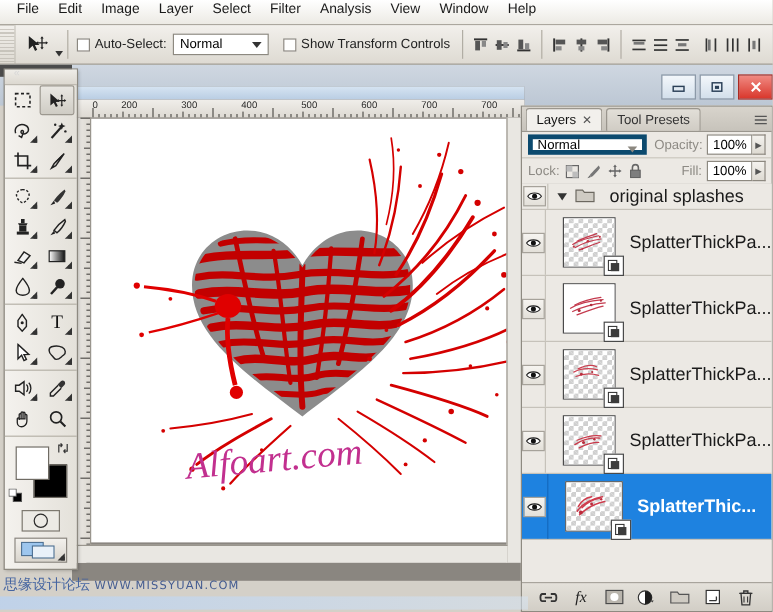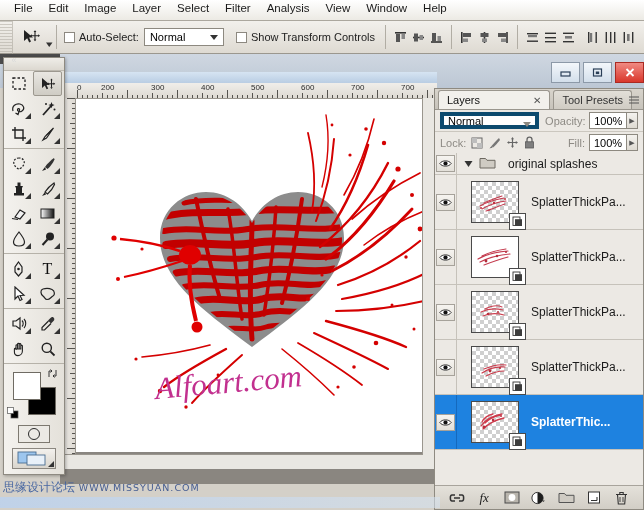--- a/index.html
+++ b/index.html
@@ -99,21 +99,21 @@
   .wmbar{position:absolute;left:0;bottom:2px;width:440px;height:11px;z-index:55;
      background:linear-gradient(90deg,rgba(190,210,235,.92),rgba(214,228,243,.55));}
 
   
   .lpanel{position:absolute;left:434px;top:88px;width:210px;height:422px;
      background:#ece9e4;border:1px solid #8e8a81;box-sizing:border-box;z-index:50;}
   .ltabs{height:20px;background:linear-gradient(#d8d4cc,#c7c3bb);display:flex;align-items:flex-end;
      border-bottom:1px solid #9a968e;position:relative;}
   .ltab{height:18px;padding:0 8px;display:flex;align-items:center;font-size:11px;
      border:1px solid #9a968e;border-bottom:none;margin-left:3px;
-     background:linear-gradient(#e2dfd8,#d0ccc4);color:#333;border-radius:3px 3px 0 0;gap:48px;}
+     background:linear-gradient(#e2dfd8,#d0ccc4);color:#333;border-radius:3px 3px 0 0;}
   .ltab.active{background:#f2f0ec;color:#111;}
   .ltab .x{margin-left:5px;font-size:10px;color:#555;}
   .lmenu{position:absolute;right:3px;top:5px;width:12px;height:12px;}
   .lrow1{height:22px;display:flex;align-items:center;padding:0 5px;box-sizing:border-box;
      border-bottom:1px solid #cbc7bf;}
   .blend{width:100px;height:17px;border:4px solid #0c4a6e;background:#fff;
      display:flex;align-items:center;padding-left:4px;font-size:11px;box-sizing:border-box;position:relative;}
   .blend .arw{position:absolute;right:4px;top:6px;width:0;height:0;
      border-left:4px solid transparent;border-right:4px solid transparent;border-top:5px solid #8c8880;}
   .dimlabel{font-size:11px;color:#8d8a84;margin-left:6px;}
@@ -139,21 +139,21 @@
   .twirl{width:14px;display:flex;align-items:center;justify-content:center;margin-left:4px;}
   .thumbwrap{position:relative;width:46px;height:40px;margin-left:14px;border:1px solid #4a4a4a;background:#fff;}
   .checker{position:absolute;inset:0;
      background-image:
        linear-gradient(45deg,#cfcfcf 25%,transparent 25%,transparent 75%,#cfcfcf 75%),
        linear-gradient(45deg,#cfcfcf 25%,transparent 25%,transparent 75%,#cfcfcf 75%);
      background-size:8px 8px;background-position:0 0,4px 4px;background-color:#fff;}
   .thumbart{position:absolute;inset:0;}
   .linkbadge{position:absolute;right:-8px;bottom:-8px;width:15px;height:15px;background:#fff;border:1px solid #4a4a4a;
      display:flex;align-items:center;justify-content:center;}
-  .lname{margin-left:12px;font-size:12px;color:#1b1b1b;white-space:nowrap;}
+  .lname{margin-left:12px;font-size:15px;color:#1b1b1b;white-space:nowrap;}
   .foldericon{margin-left:4px;}
   .lfooter{position:absolute;left:0;bottom:0;width:208px;height:24px;
      background:linear-gradient(#e4e1da,#d2cec6);border-top:1px solid #a8a49c;
      display:flex;align-items:center;justify-content:space-around;padding:0 8px;box-sizing:border-box;}
   .lbtn{width:18px;height:18px;display:flex;align-items:center;justify-content:center;}
 
   
   .wctrls{position:absolute;right:0px;top:62px;display:flex;z-index:45;}
   .wbtn{width:27px;height:19px;border:1px solid #8c99a8;margin-left:3px;
      background:linear-gradient(#f3f7fb,#d3dfeb);display:flex;align-items:center;justify-content:center;}

